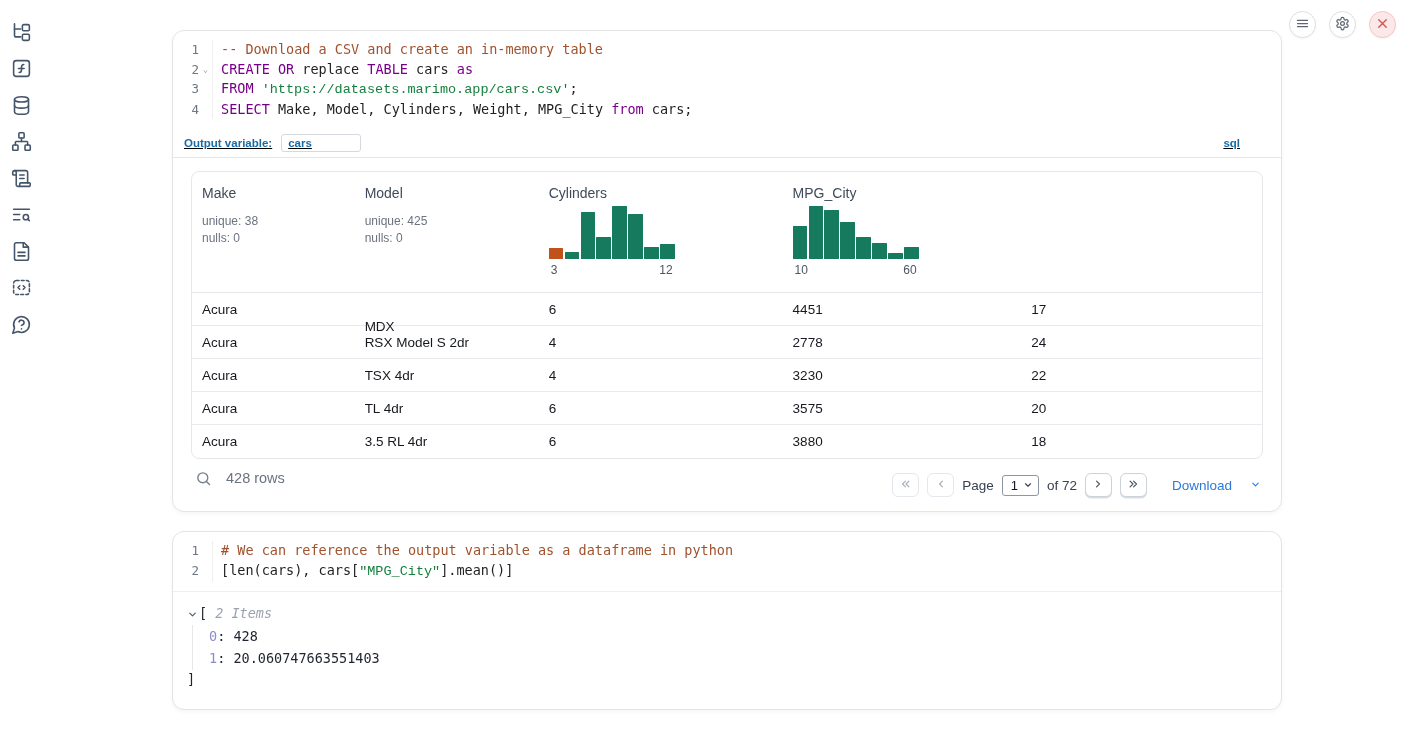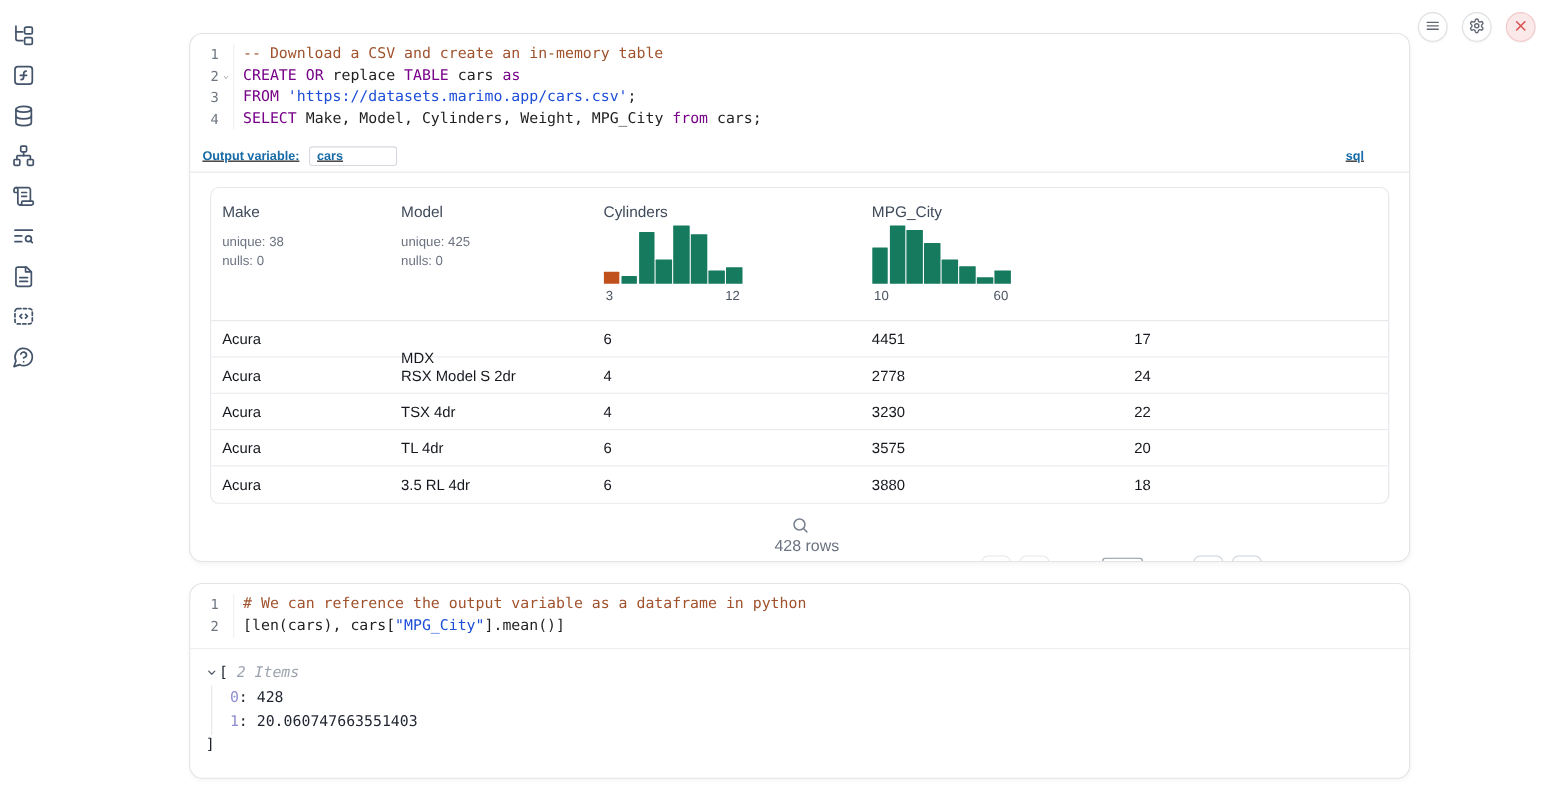--- a/index.html
+++ b/index.html
@@ -24,21 +24,21 @@
   .cell { border:1px solid #e3e4e8; border-radius:12px; background:#fff;
           box-shadow:0 2px 5px rgba(0,0,0,.04); margin-bottom:19px; overflow:hidden; }
 
   
   .code-area { padding:9px 0 9px 0; }
   .code-line { display:flex; font-family:"DejaVu Sans Mono",monospace; font-size:13.5px; line-height:19.6px; white-space:pre; }
   .gutter-num { flex:0 0 26px; text-align:right; color:#6e7781; font-size:12.5px; }
   .gutter-fold { flex:0 0 14px; text-align:center; color:#9aa0a6; font-size:9px; line-height:19.6px; border-right:1px solid #efefef; }
   .code-content { padding-left:8px; color:#1f1f1f; }
   .tok-kw  { color:#770088; }
-  .tok-str { color:#1d4ed8; }
+  .tok-str { color:#15803d;font-family:Liberation Mono, monospace; }
   .tok-com { color:#a0522d; }
   .tok-pl  { color:#1f1f1f; }
 
   
   .outvar-row { display:flex; align-items:center; height:30px; padding:0 11px; border-bottom:1px solid #e5e7eb;text-decoration:underline; }
   .outvar-label { color:#176ba7; font-weight:700; font-size:11.5px; }
   .outvar-input { margin-left:9px; width:80px; height:18px; border:1px solid #d5d9df; border-radius:3px;
                   font-family:"Liberation Sans",sans-serif; font-size:11.5px; color:#176ba7; font-weight:700; padding:0 6px; }
   .lang-badge { margin-left:auto; margin-right:30px; color:#176ba7; font-weight:700; font-size:11.5px; }
 
@@ -51,21 +51,21 @@
   .th-stats { margin-top:12px; font-size:12px; color:#6b7280; line-height:16.5px; }
   .hist { margin-top:5px; width:126px; }
   .hist-bars { display:flex; align-items:flex-end; height:53px; gap:1.5px; }
   .hist-bar { flex:1 1 0; border-radius:0.5px; }
   .hist-axis { display:flex; justify-content:space-between; font-size:12px; color:#4b5563; margin-top:4px; padding:0 2px; }
   .tr { display:flex; border-bottom:1px solid #e8eaee; height:33px; align-items:center; }
   .tr:last-child { border-bottom:none; }
   .td { font-size:13.5px; color:#15181e; padding:0 10px; overflow:hidden; white-space:nowrap; }
 
   
-  .table-footer { display:flex; align-items:center; margin-top:11px; padding:0 2px; height:30px;flex-direction:column; }
+  .table-footer { display:flex; margin-top:11px; padding:0 2px; height:30px; }
   .search-btn { border:none; background:none; color:#78818e; cursor:pointer; width:20px; height:20px; padding:0; }
   .search-btn svg { width:17px; height:17px; }
   .row-count { margin-left:13px; font-size:14.5px; color:#6b7280; }
   .pager { margin-left:auto; display:flex; align-items:center; gap:8px; }
   .pg-btn { width:27px; height:24px; border-radius:6px; border:1px solid #e4e7ec; background:#fff;
             display:flex; align-items:center; justify-content:center; color:#a8b0ba; cursor:pointer; }
   .pg-btn.active { border-color:#ccd2da; color:#4b5563; box-shadow:0 1.5px 0 #d9dce1; }
   .pg-btn svg { width:14px; height:14px; }
   .page-label, .of-label { font-size:13.5px; color:#374151; }
   .page-select { display:flex; align-items:center; gap:5px; border:1px solid #8d96a3; border-radius:3px;

